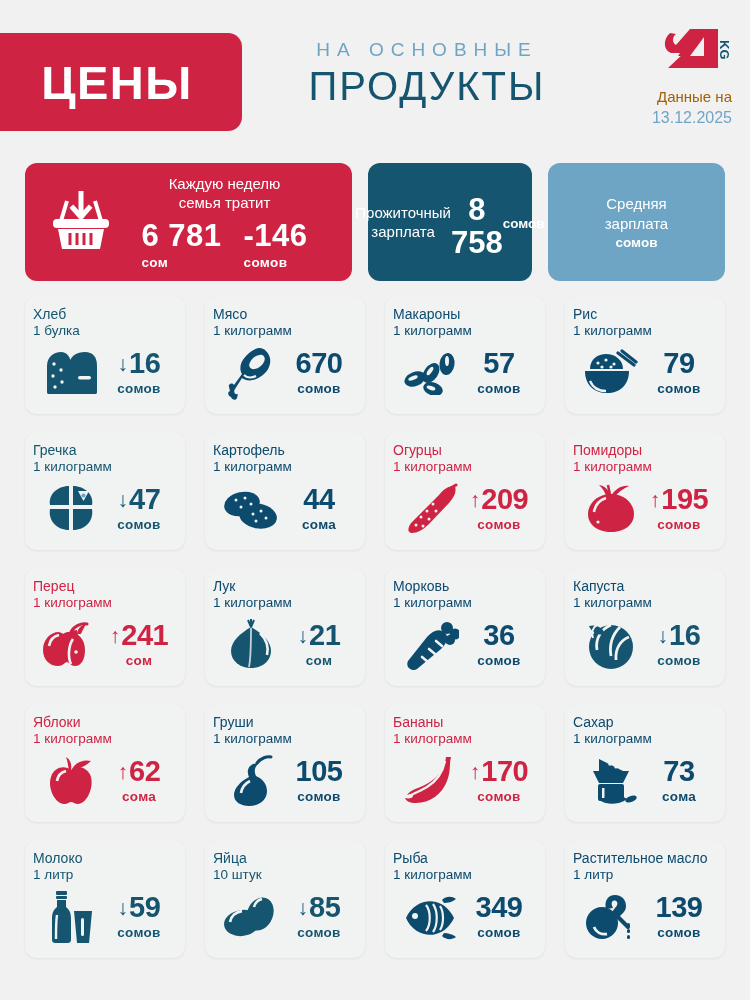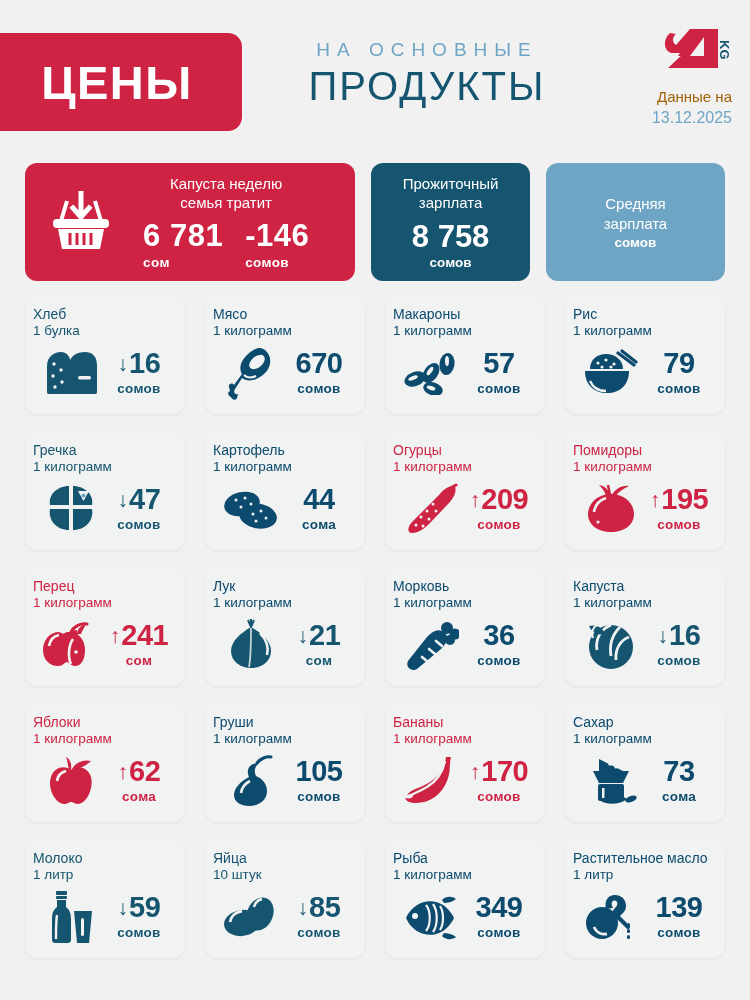--- a/index.html
+++ b/index.html
@@ -40,21 +40,21 @@
   }
   .brand { position: absolute; right: 18px; top: 26px; width: 110px; text-align: right; }
   .logo-wrap { display: inline-block; position: relative; height: 46px; }
   .date-label { color: #a16207; font-size: 15px; margin-top: 10px; line-height: 1.45; }
   .date-value { color: #6fa5c4; font-size: 16px; line-height: 1.2; }
 
   
   .summary { position: absolute; left: 25px; top: 163px; width: 700px; height: 118px; display: flex; gap: 16px; }
   .sum-card { border-radius: 12px; display: flex; align-items: center; }
   .sum-basket { background: #cf2344; width: 340px; padding: 0 18px; }
-  .sum-min { background: #15556f; width: 164px; flex-direction: column; justify-content: center; }
+  .sum-min { background: #15556f; width: 164px; flex-direction: row; justify-content: center; }
   .sum-sal { background: #6fa5c4; width: 185px; flex-direction: column; justify-content: center; }
   .basket-icon { width: 76px; flex: 0 0 76px; display: flex; justify-content: center; }
   .basket-right { flex: 1; text-align: center; padding-right: 4px; }
   .sum-caption { color: #fff; font-size: 15px; line-height: 1.28; text-align: center; }
   .sum-nums { display: flex; justify-content: center; gap: 22px; margin-top: 8px; }
   .sum-num-col { text-align: left; }
   .sum-big { color: #fff; font-size: 31px; font-weight: 700; letter-spacing: 0.5px; line-height: 1.05; }
   .sum-unit { color: #fff; font-size: 13.5px; font-weight: 700; letter-spacing: 0.4px; margin-top: 2px; }
   .sum-solo-big { color: #fff; font-size: 31px; font-weight: 700; line-height: 1.05; margin-top: 9px; text-align:center; }
   .sum-solo-unit { color: #fff; font-size: 13.5px; font-weight: 700; margin-top: 2px; text-align:center; }
@@ -133,21 +133,21 @@
           <g stroke="#cf2344" stroke-width="3">
             <line x1="19" y1="42" x2="19" y2="54"></line>
             <line x1="26" y1="42" x2="26" y2="54"></line>
             <line x1="33" y1="42" x2="33" y2="54"></line>
             <line x1="40" y1="42" x2="40" y2="54"></line>
           </g>
         </svg>
       </div>
       <div class="basket-right">
         <div class="sum-caption">
-          <div>Капуста неделю</div>
+          <div>Каждую неделю</div>
           <div>семья тратит</div>
         </div>
         <div class="sum-nums">
           <div class="sum-num-col">
             <div class="sum-big">6 781</div>
             <div class="sum-unit">сом</div>
           </div>
           <div class="sum-num-col">
             <div class="sum-big">-146</div>
             <div class="sum-unit">сомов</div>

